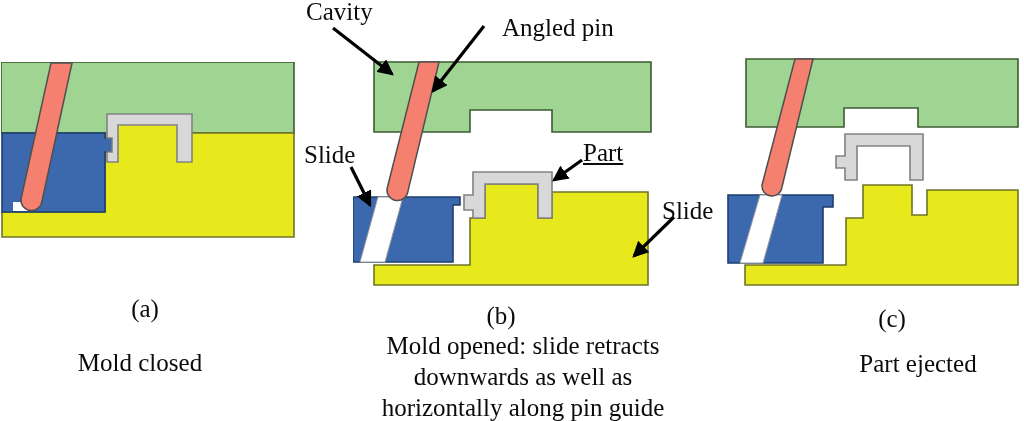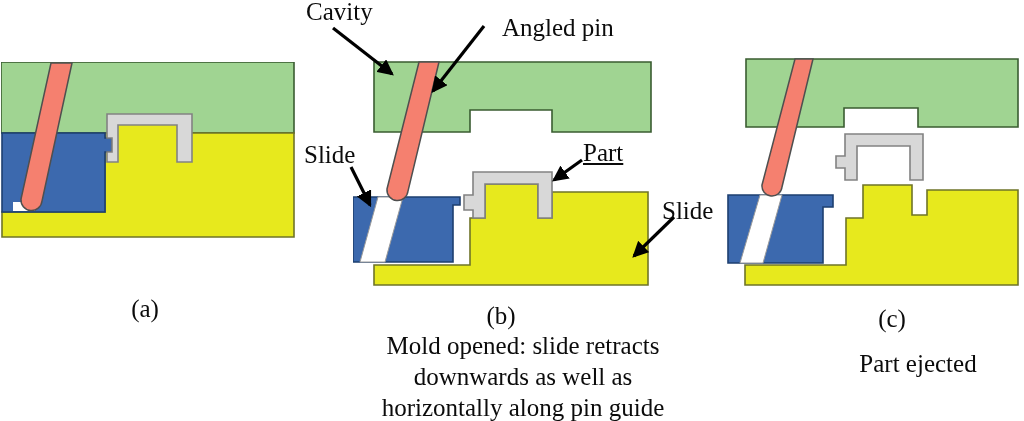--- a/index.html
+++ b/index.html
@@ -71,20 +71,21 @@
     <line class="arrow" x1="674" y1="217" x2="634" y2="256" marker-end="url(#ah)"></line>
   </svg>
 
   <div class="lbl" style="left:306px;top:-2px;">Cavity</div>
   <div class="lbl" style="left:502px;top:14px;">Angled pin</div>
   <div class="lbl" style="left:304px;top:141px;">Slide</div>
   <div class="lbl" style="left:583px;top:139px;text-decoration:underline;">Part</div>
   <div class="lbl" style="left:662px;top:197px;">Slide</div>
 
   <div class="cap" style="left:0px;width:290px;top:293px;">(a)</div>
+  <div class="cap" style="left:0px;width:280px;top:347px;">Mold closed</div>
 
   <div class="cap" style="left:351px;width:300px;top:300px;">(b)</div>
   <div class="cap multi" style="left:352px;width:342px;top:330px;">Mold opened: slide retracts
 downwards as well as
 horizontally along pin guide</div>
 
   <div class="cap" style="left:742px;width:300px;top:303px;">(c)</div>
   <div class="cap" style="left:768px;width:300px;top:348px;">Part ejected</div>
 
 </div>

